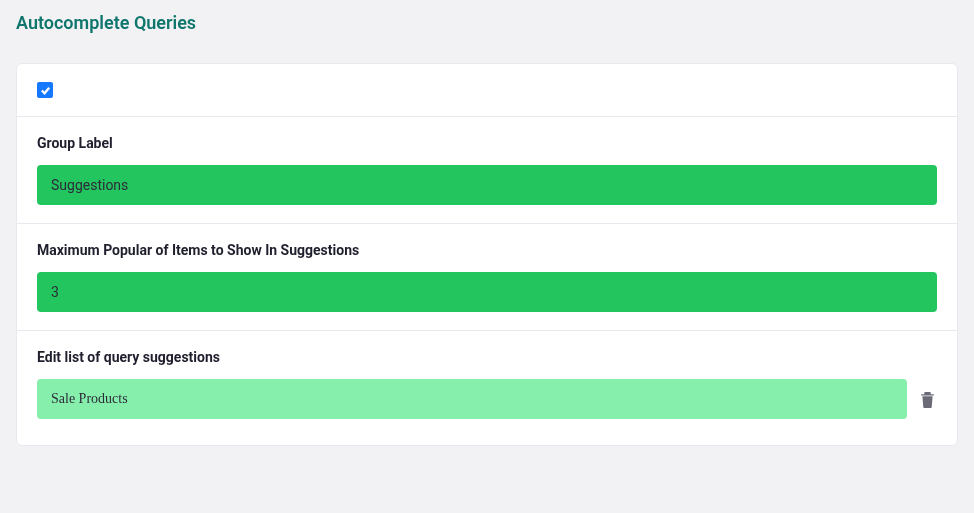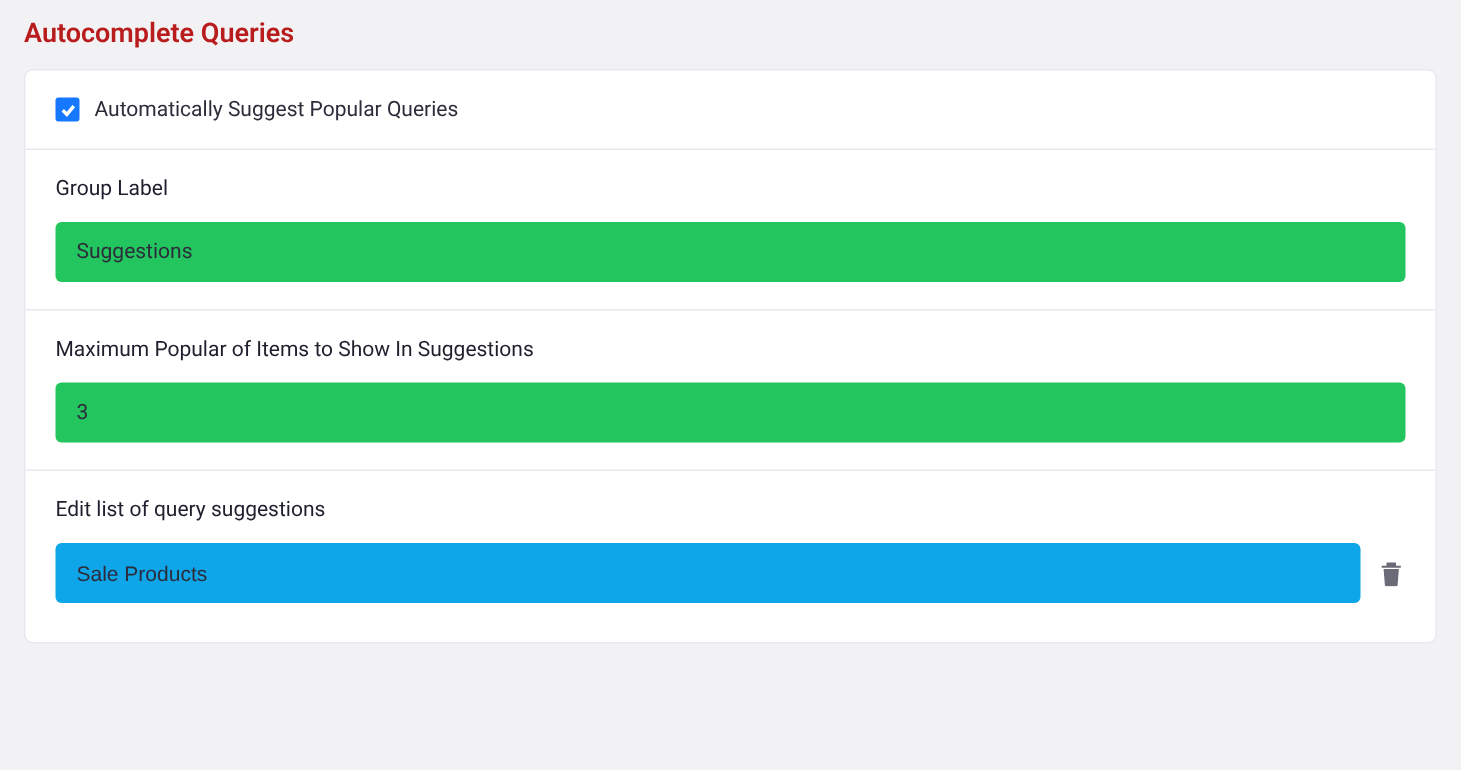--- a/index.html
+++ b/index.html
@@ -13,22 +13,22 @@
       width: 974px;
       height: 513px;
       overflow: hidden;
     }
     .page {
       padding: 12px 16px 16px 16px;
     }
     .page-title {
       font-size: 18px;
       font-weight: 600;
-      color: #b91c1c;
-      margin-bottom: 13px;
+      color: #0f766e;
+      margin-bottom: 30px;
     }
     .card {
       background: #ffffff;
       border: 1px solid #e8e9ef;
       border-radius: 6px;
       overflow: hidden;
     }
     .card-section {
       padding: 18px 20px;
       border-bottom: 1px solid #e8e9ef;
@@ -58,21 +58,21 @@
       stroke: white;
       stroke-width: 2.5;
       fill: none;
     }
     .checkbox-label {
       font-size: 14px;
       color: #2c2c3a;
     }
     .field-label {
       font-size: 14px;
-      font-weight: 400;
+      font-weight: 700;
       color: #1f1f2e;
       margin-bottom: 14px;
     }
     .text-input {
       width: 100%;
       background: #22c55e;
       border: none;
       border-radius: 4px;
       padding: 12px 14px;
       font-size: 14px;
@@ -81,27 +81,27 @@
       outline: none;
     }
     .list-row {
       display: flex;
       align-items: center;
       gap: 10px;
       margin-bottom: 10px;
     }
     .list-input {
       flex: 1;
-      background: #0ea5e9;
+      background: #86efac;
       border: none;
       border-radius: 4px;
       padding: 12px 14px;
       font-size: 14px;
       color: #2c2c3a;
-      font-family: Liberation Sans, sans-serif;
+      font-family: Liberation Serif, serif;
       outline: none;
     }
     .trash-btn {
       width: 20px;
       height: 20px;
       cursor: pointer;
       display: flex;
       align-items: center;
       justify-content: center;
       flex-shrink: 0;
@@ -148,21 +148,20 @@
 
   <div class="card">
 
     <div class="card-section">
       <div class="checkbox-row">
         <div class="checkbox">
           <svg viewBox="0 0 12 12">
             <path d="M2 6 L5 9 L10 3"></path>
           </svg>
         </div>
-        <span class="checkbox-label">Automatically Suggest Popular Queries</span>
       </div>
     </div>
 
     <div class="card-section">
       <div class="field-label">Group Label</div>
       <input type="text" class="text-input" value="Suggestions" style="">
     </div>
 
     <div class="card-section">
       <div class="field-label">Maximum Popular of Items to Show In Suggestions</div>

